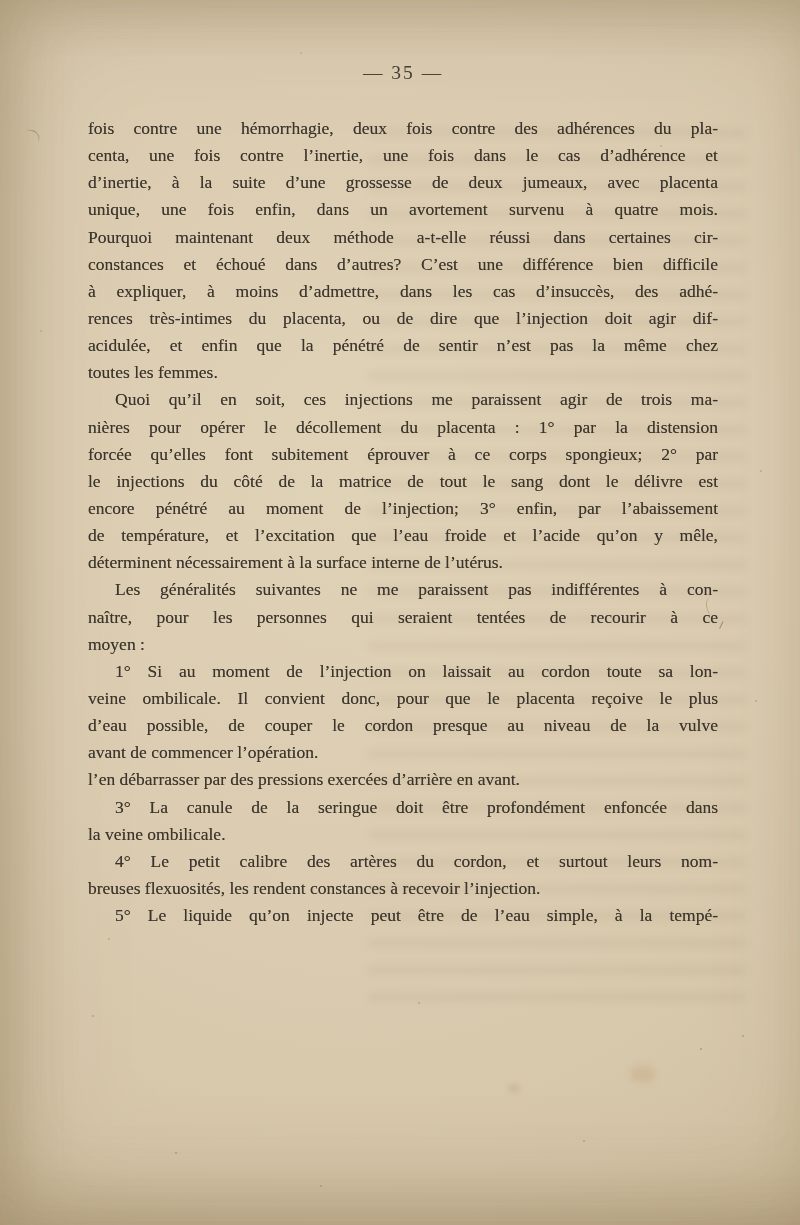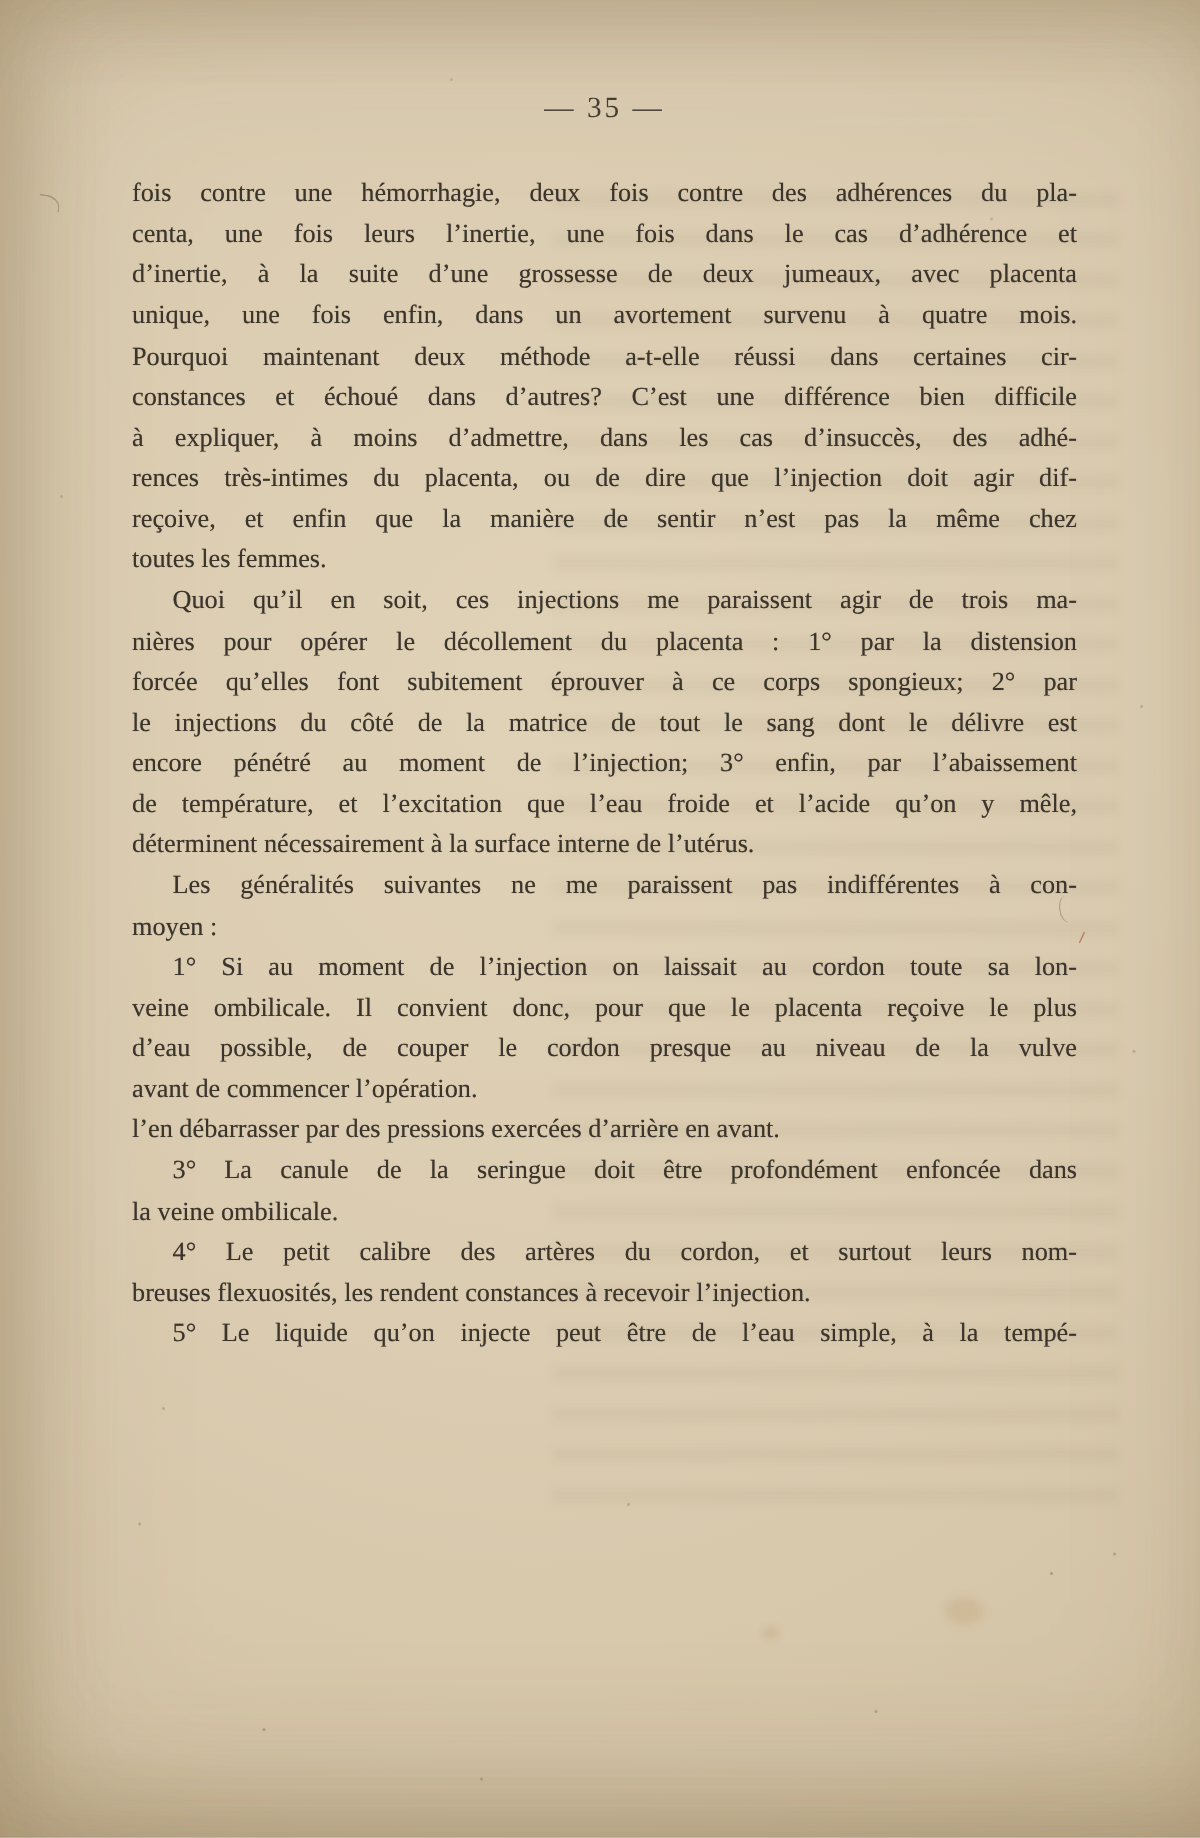--- a/index.html
+++ b/index.html
@@ -160,37 +160,38 @@
   <div class="stain-1"></div>
   <div class="stain-2"></div>
   <div class="mark-left-squiggle"></div>
   <div class="mark-paren"></div>
   <div class="mark-tick"></div>
 
   <div class="running-head">— 35 —</div>
 
   <div class="text-block">
     <div class="line">fois contre une hémorrhagie, deux fois contre des adhérences du pla-</div>
-    <div class="line">centa, une fois leurs l’inertie, une fois dans le cas d’adhérence et</div>
+    <div class="line">centa, une fois contre l’inertie, une fois dans le cas d’adhérence et</div>
     <div class="line">d’inertie, à la suite d’une grossesse de deux jumeaux, avec placenta</div>
     <div class="line">unique, une fois enfin, dans un avortement survenu à quatre mois.</div>
     <div class="line">Pourquoi maintenant deux méthode a-t-elle réussi dans certaines cir-</div>
     <div class="line">constances et échoué dans d’autres? C’est une différence bien difficile</div>
     <div class="line">à expliquer, à moins d’admettre, dans les cas d’insuccès, des adhé-</div>
     <div class="line">rences très-intimes du placenta, ou de dire que l’injection doit agir dif-</div>
-    <div class="line">reçoive, et enfin que la manière de sentir n’est pas la même chez</div>
+    <div class="line">acidulée, et enfin que la pénétré de sentir n’est pas la même chez</div>
     <div class="line end">toutes les femmes.</div>
     <div class="line indent">Quoi qu’il en soit, ces injections me paraissent agir de trois ma-</div>
     <div class="line">nières pour opérer le décollement du placenta : 1° par la distension</div>
     <div class="line">forcée qu’elles font subitement éprouver à ce corps spongieux; 2° par</div>
     <div class="line">le injections du côté de la matrice de tout le sang dont le délivre est</div>
     <div class="line">encore pénétré au moment de l’injection; 3° enfin, par l’abaissement</div>
     <div class="line">de température, et l’excitation que l’eau froide et l’acide qu’on y mêle,</div>
     <div class="line end">déterminent nécessairement à la surface interne de l’utérus.</div>
     <div class="line indent">Les généralités suivantes ne me paraissent pas indifférentes à con-</div>
+    <div class="line">naître, pour les personnes qui seraient tentées de recourir à ce</div>
     <div class="line end">moyen :</div>
     <div class="line indent">1° Si au moment de l’injection on laissait au cordon toute sa lon-</div>
     <div class="line">veine ombilicale. Il convient donc, pour que le placenta reçoive le plus</div>
     <div class="line">d’eau possible, de couper le cordon presque au niveau de la vulve</div>
     <div class="line end">avant de commencer l’opération.</div>
     <div class="line end">l’en débarrasser par des pressions exercées d’arrière en avant.</div>
     <div class="line indent">3° La canule de la seringue doit être profondément enfoncée dans</div>
     <div class="line end">la veine ombilicale.</div>
     <div class="line indent">4° Le petit calibre des artères du cordon, et surtout leurs nom-</div>
     <div class="line end">breuses flexuosités, les rendent constances à recevoir l’injection.</div>

